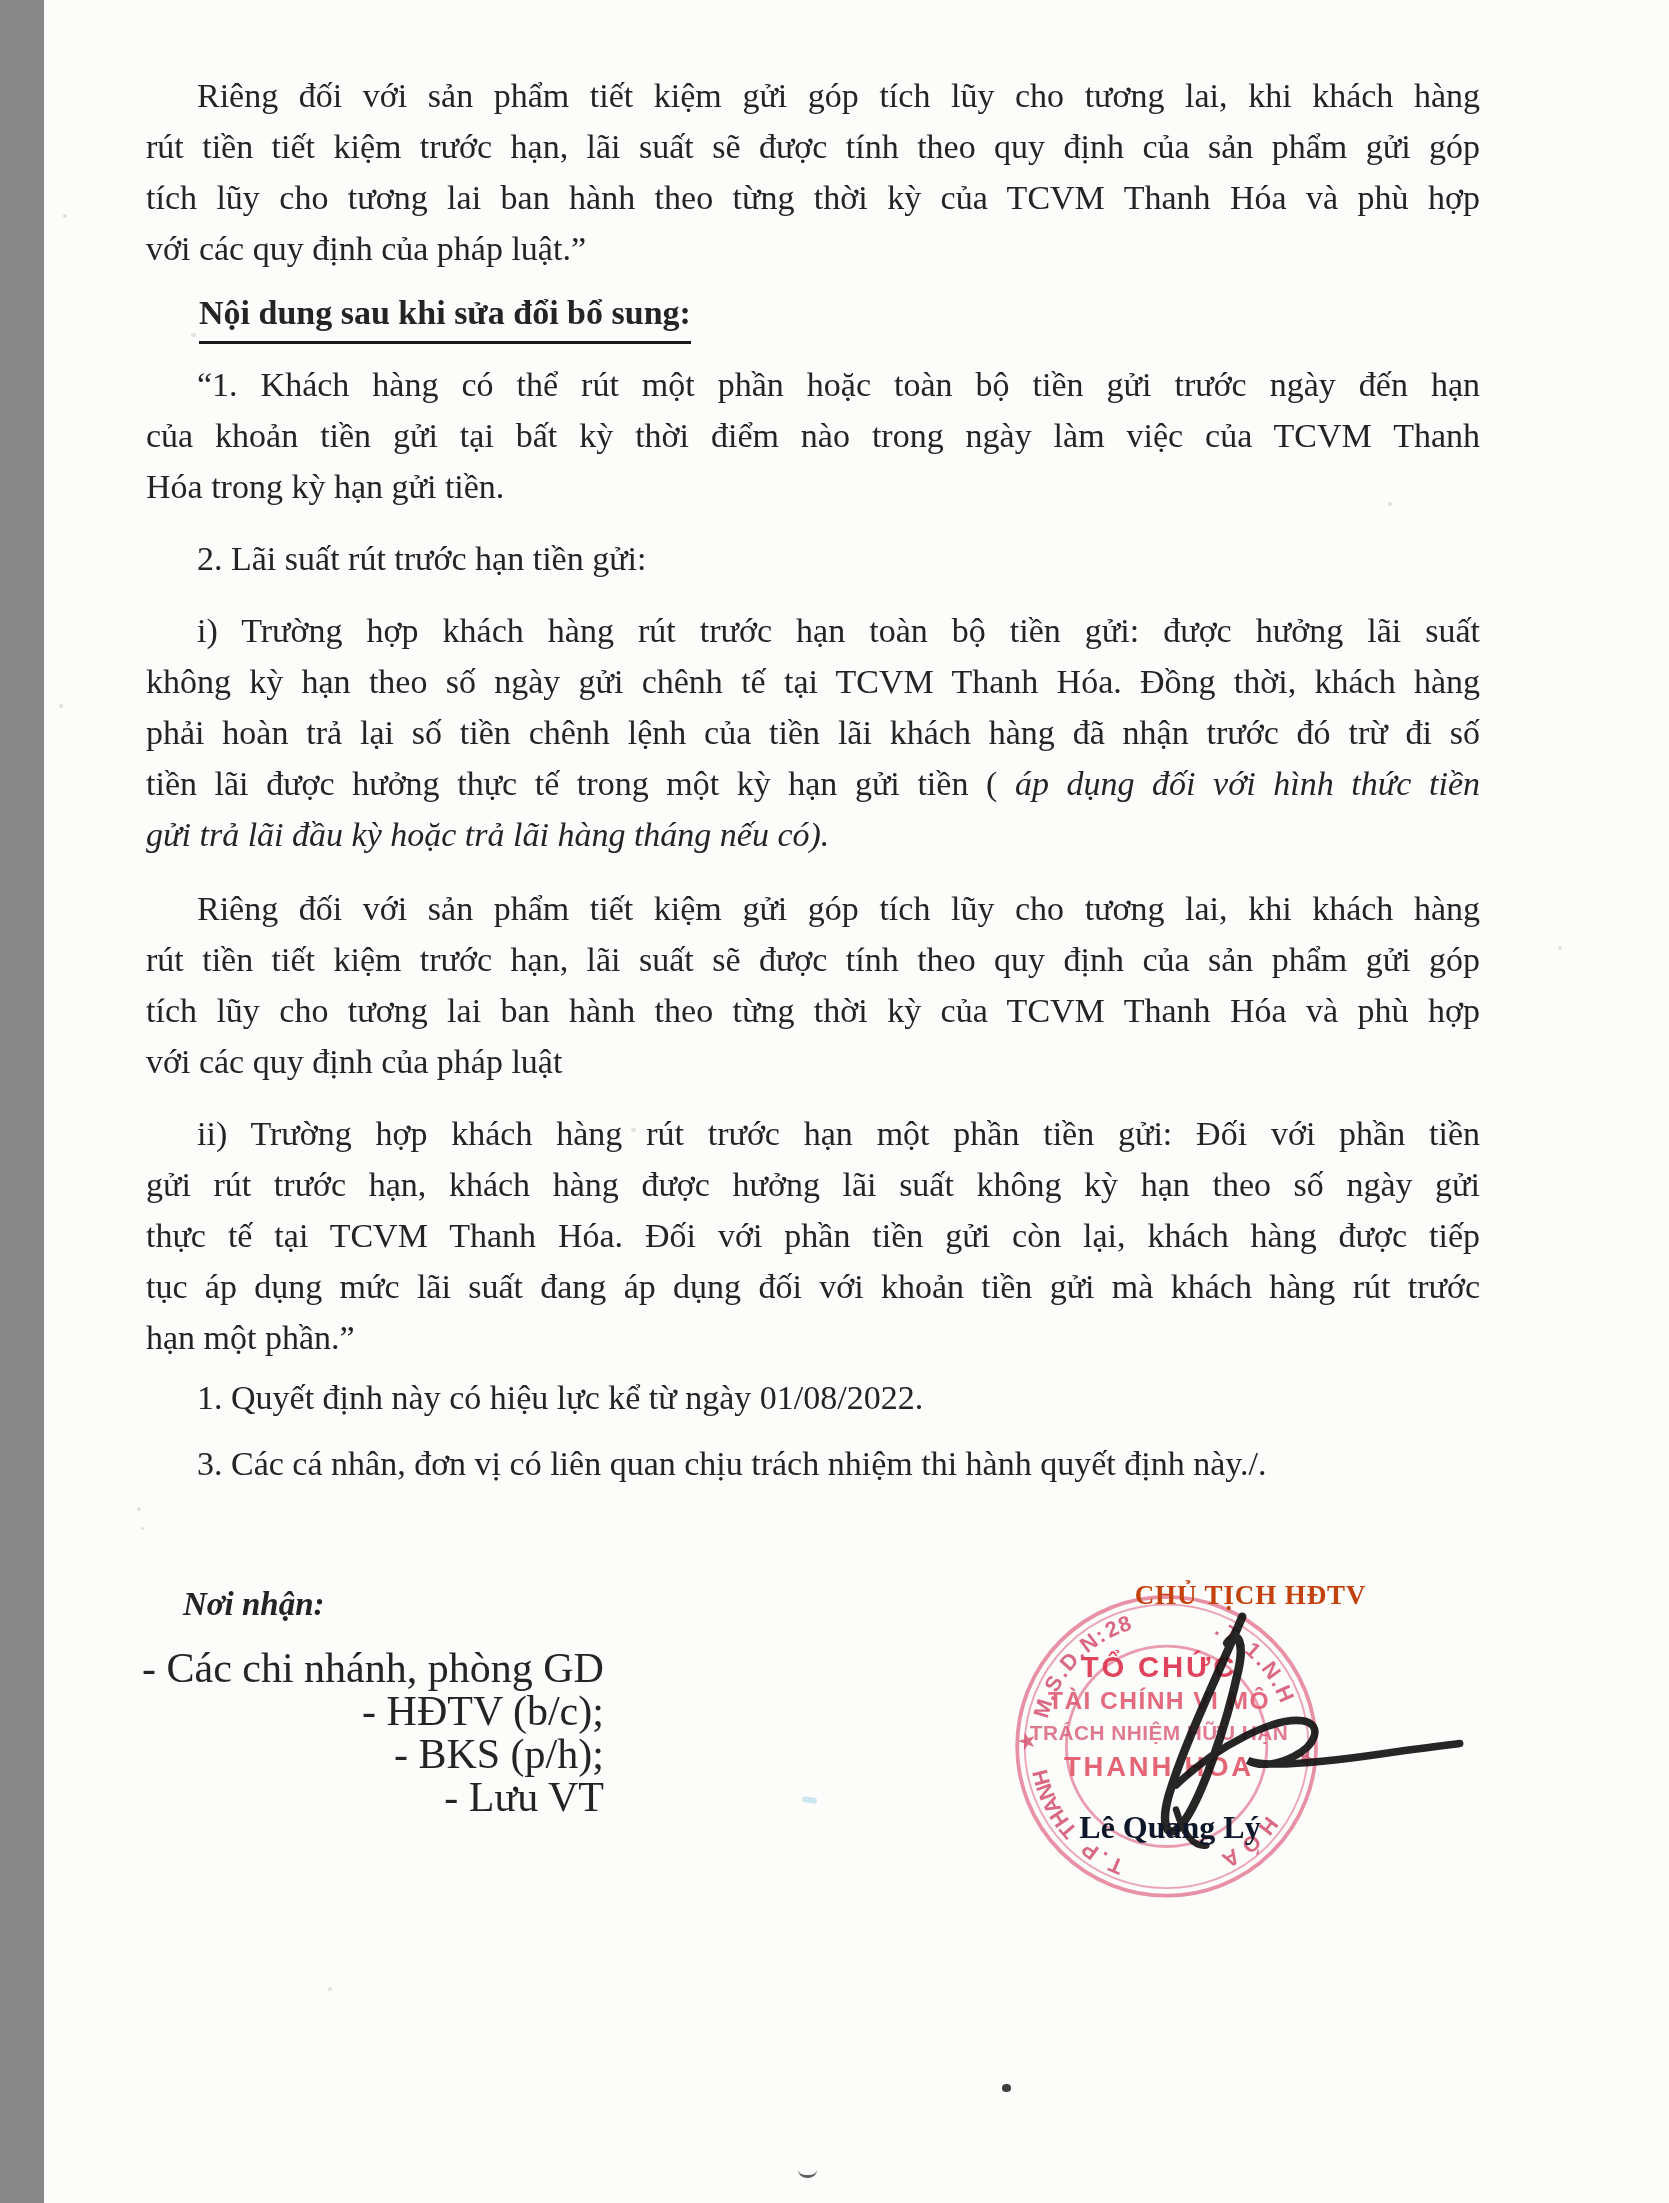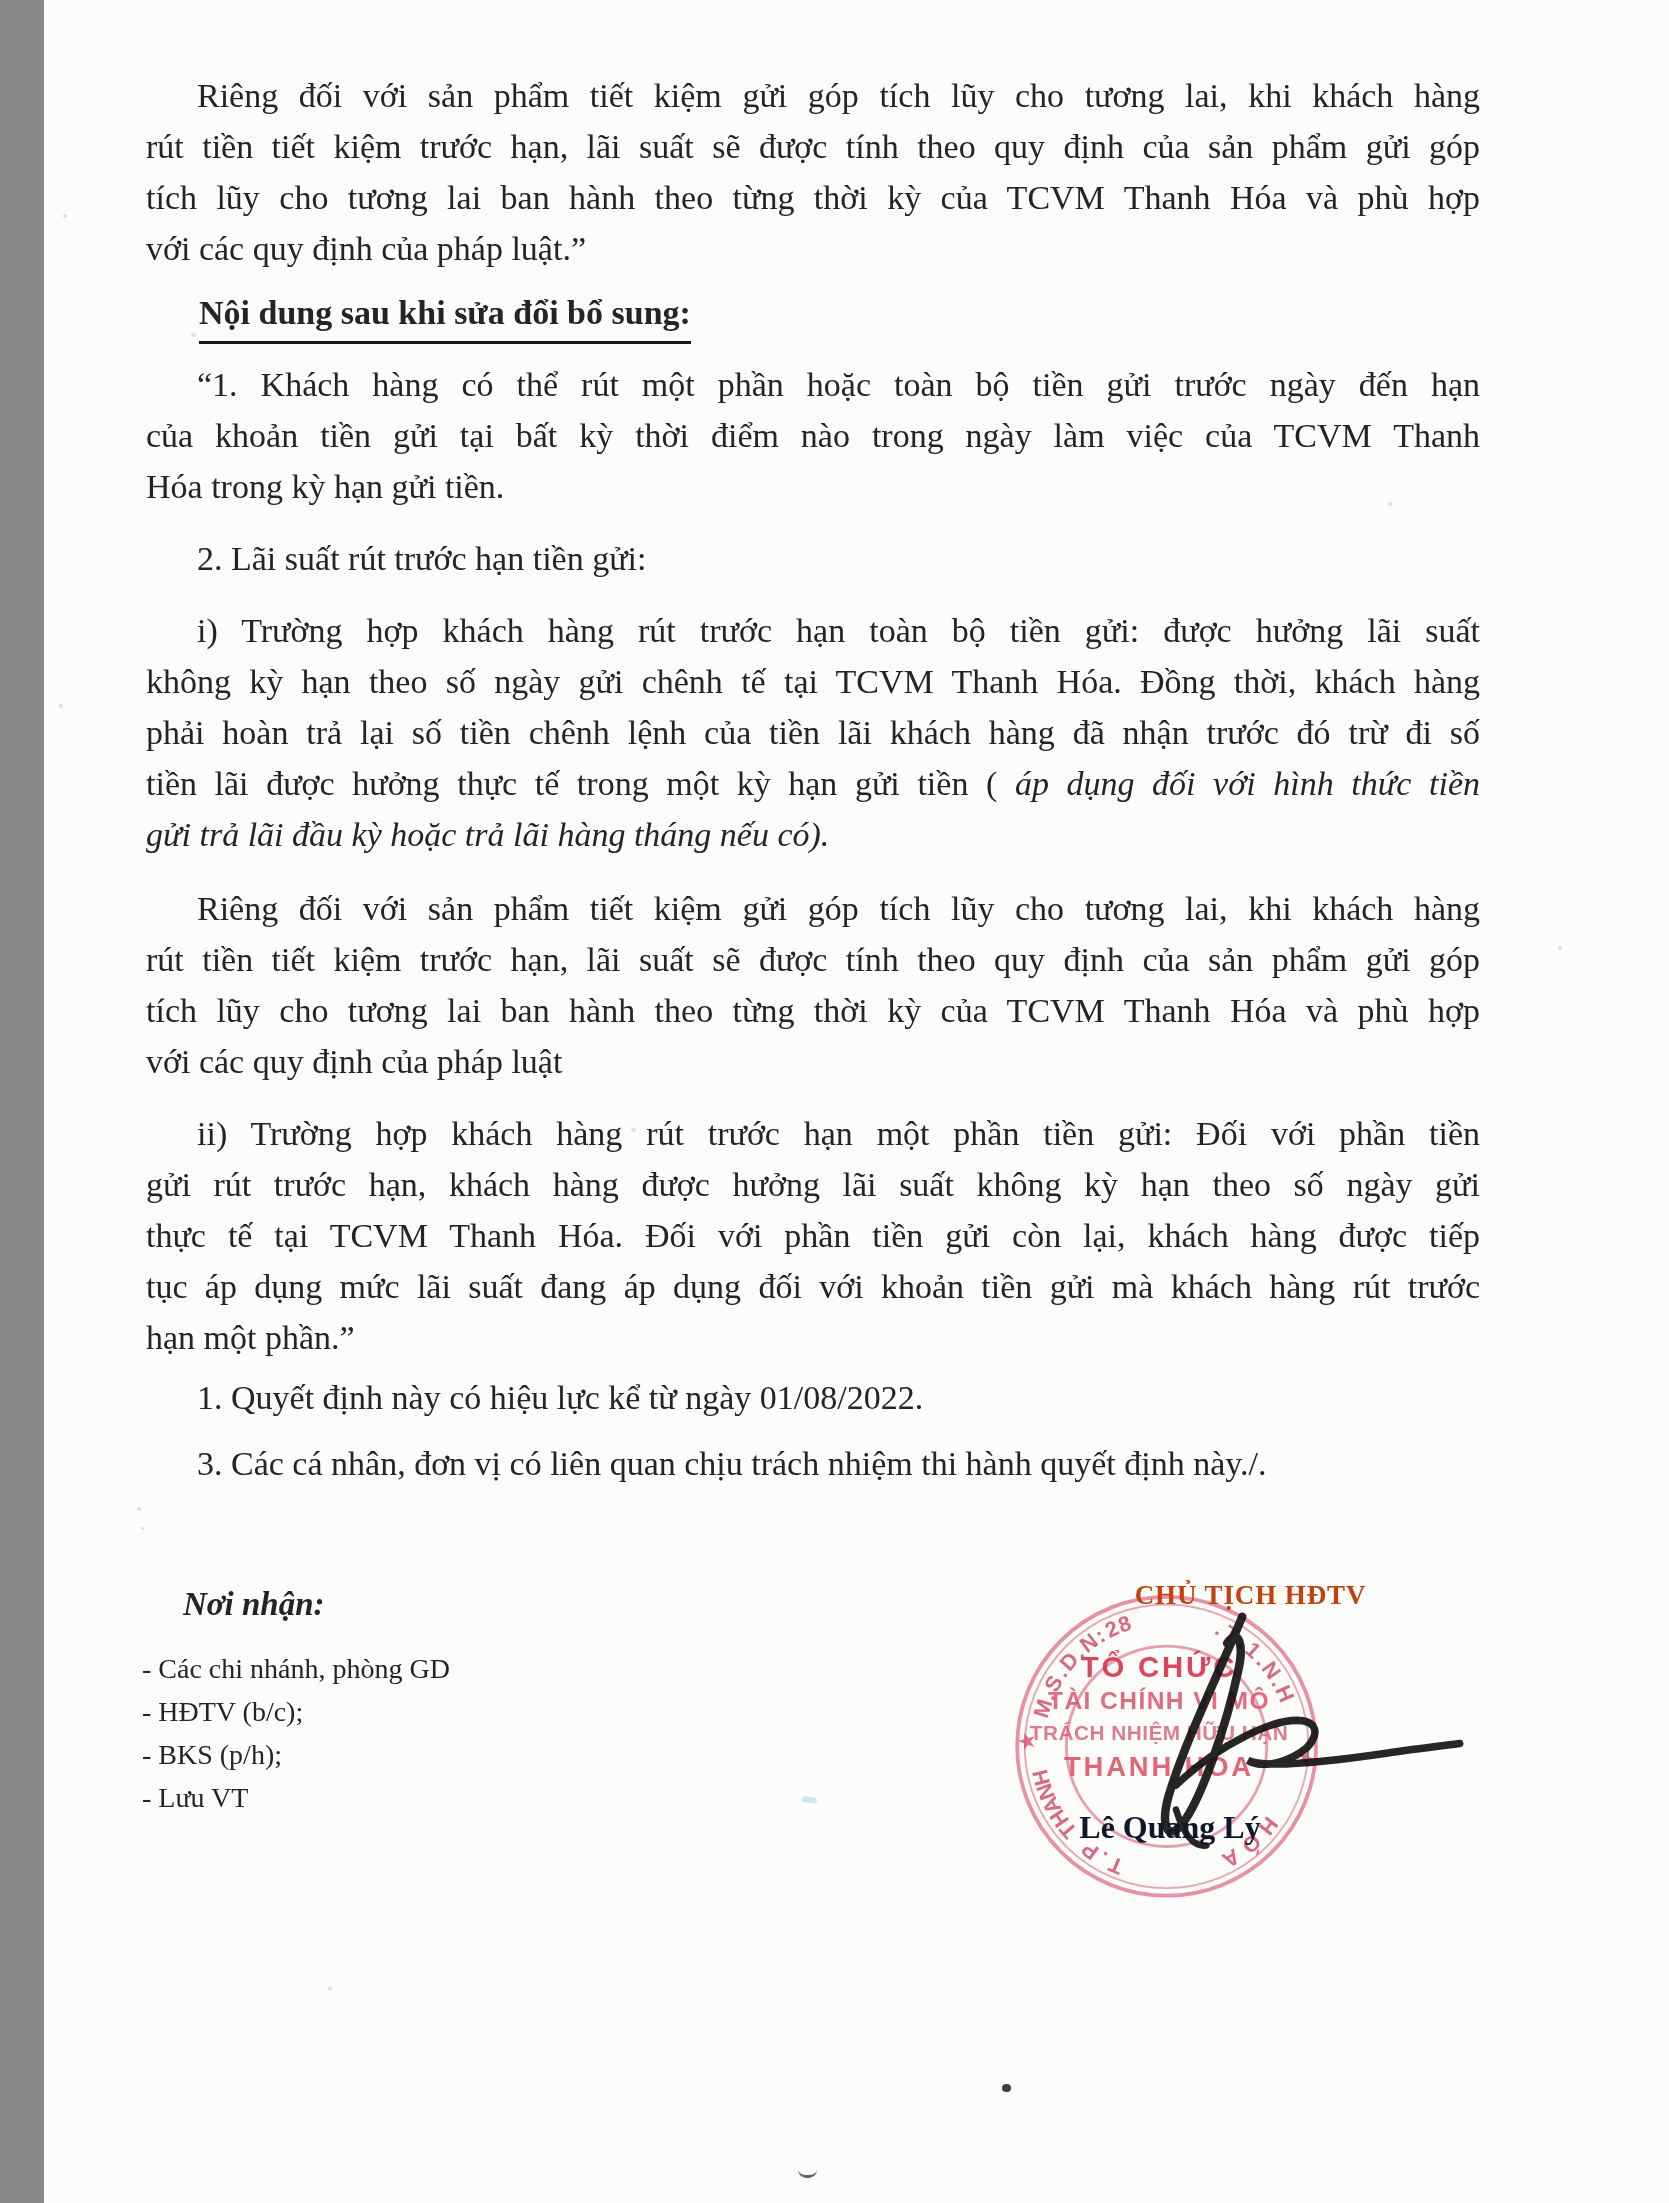--- a/index.html
+++ b/index.html
@@ -36,21 +36,21 @@
   .para:nth-of-type(8){margin-top:9.5px;}
   .para:nth-of-type(9){margin-top:15px;}
   .para:nth-of-type(10){margin-top:20px;}
   
   #recipients-title{
     position:absolute;left:139px;top:1586px;
     font-weight:bold;font-style:italic;font-size:33px;
   }
   #recipients-list{
     position:absolute;left:98px;top:1647px;
-    font-size:28px;line-height:43px;
+    font-size:42px;line-height:43px;text-align:right;
   }
   #sign-title{
     position:absolute;left:984px;top:1580px;width:445px;
     text-align:center;font-weight:bold;font-size:27px;letter-spacing:0.9px;
     color:#c2410c;z-index:6;
   }
   #signer-name{
     position:absolute;left:984px;top:1809px;width:284px;
     text-align:center;font-weight:bold;font-size:32px;color:#0f172a;z-index:7;
   }

